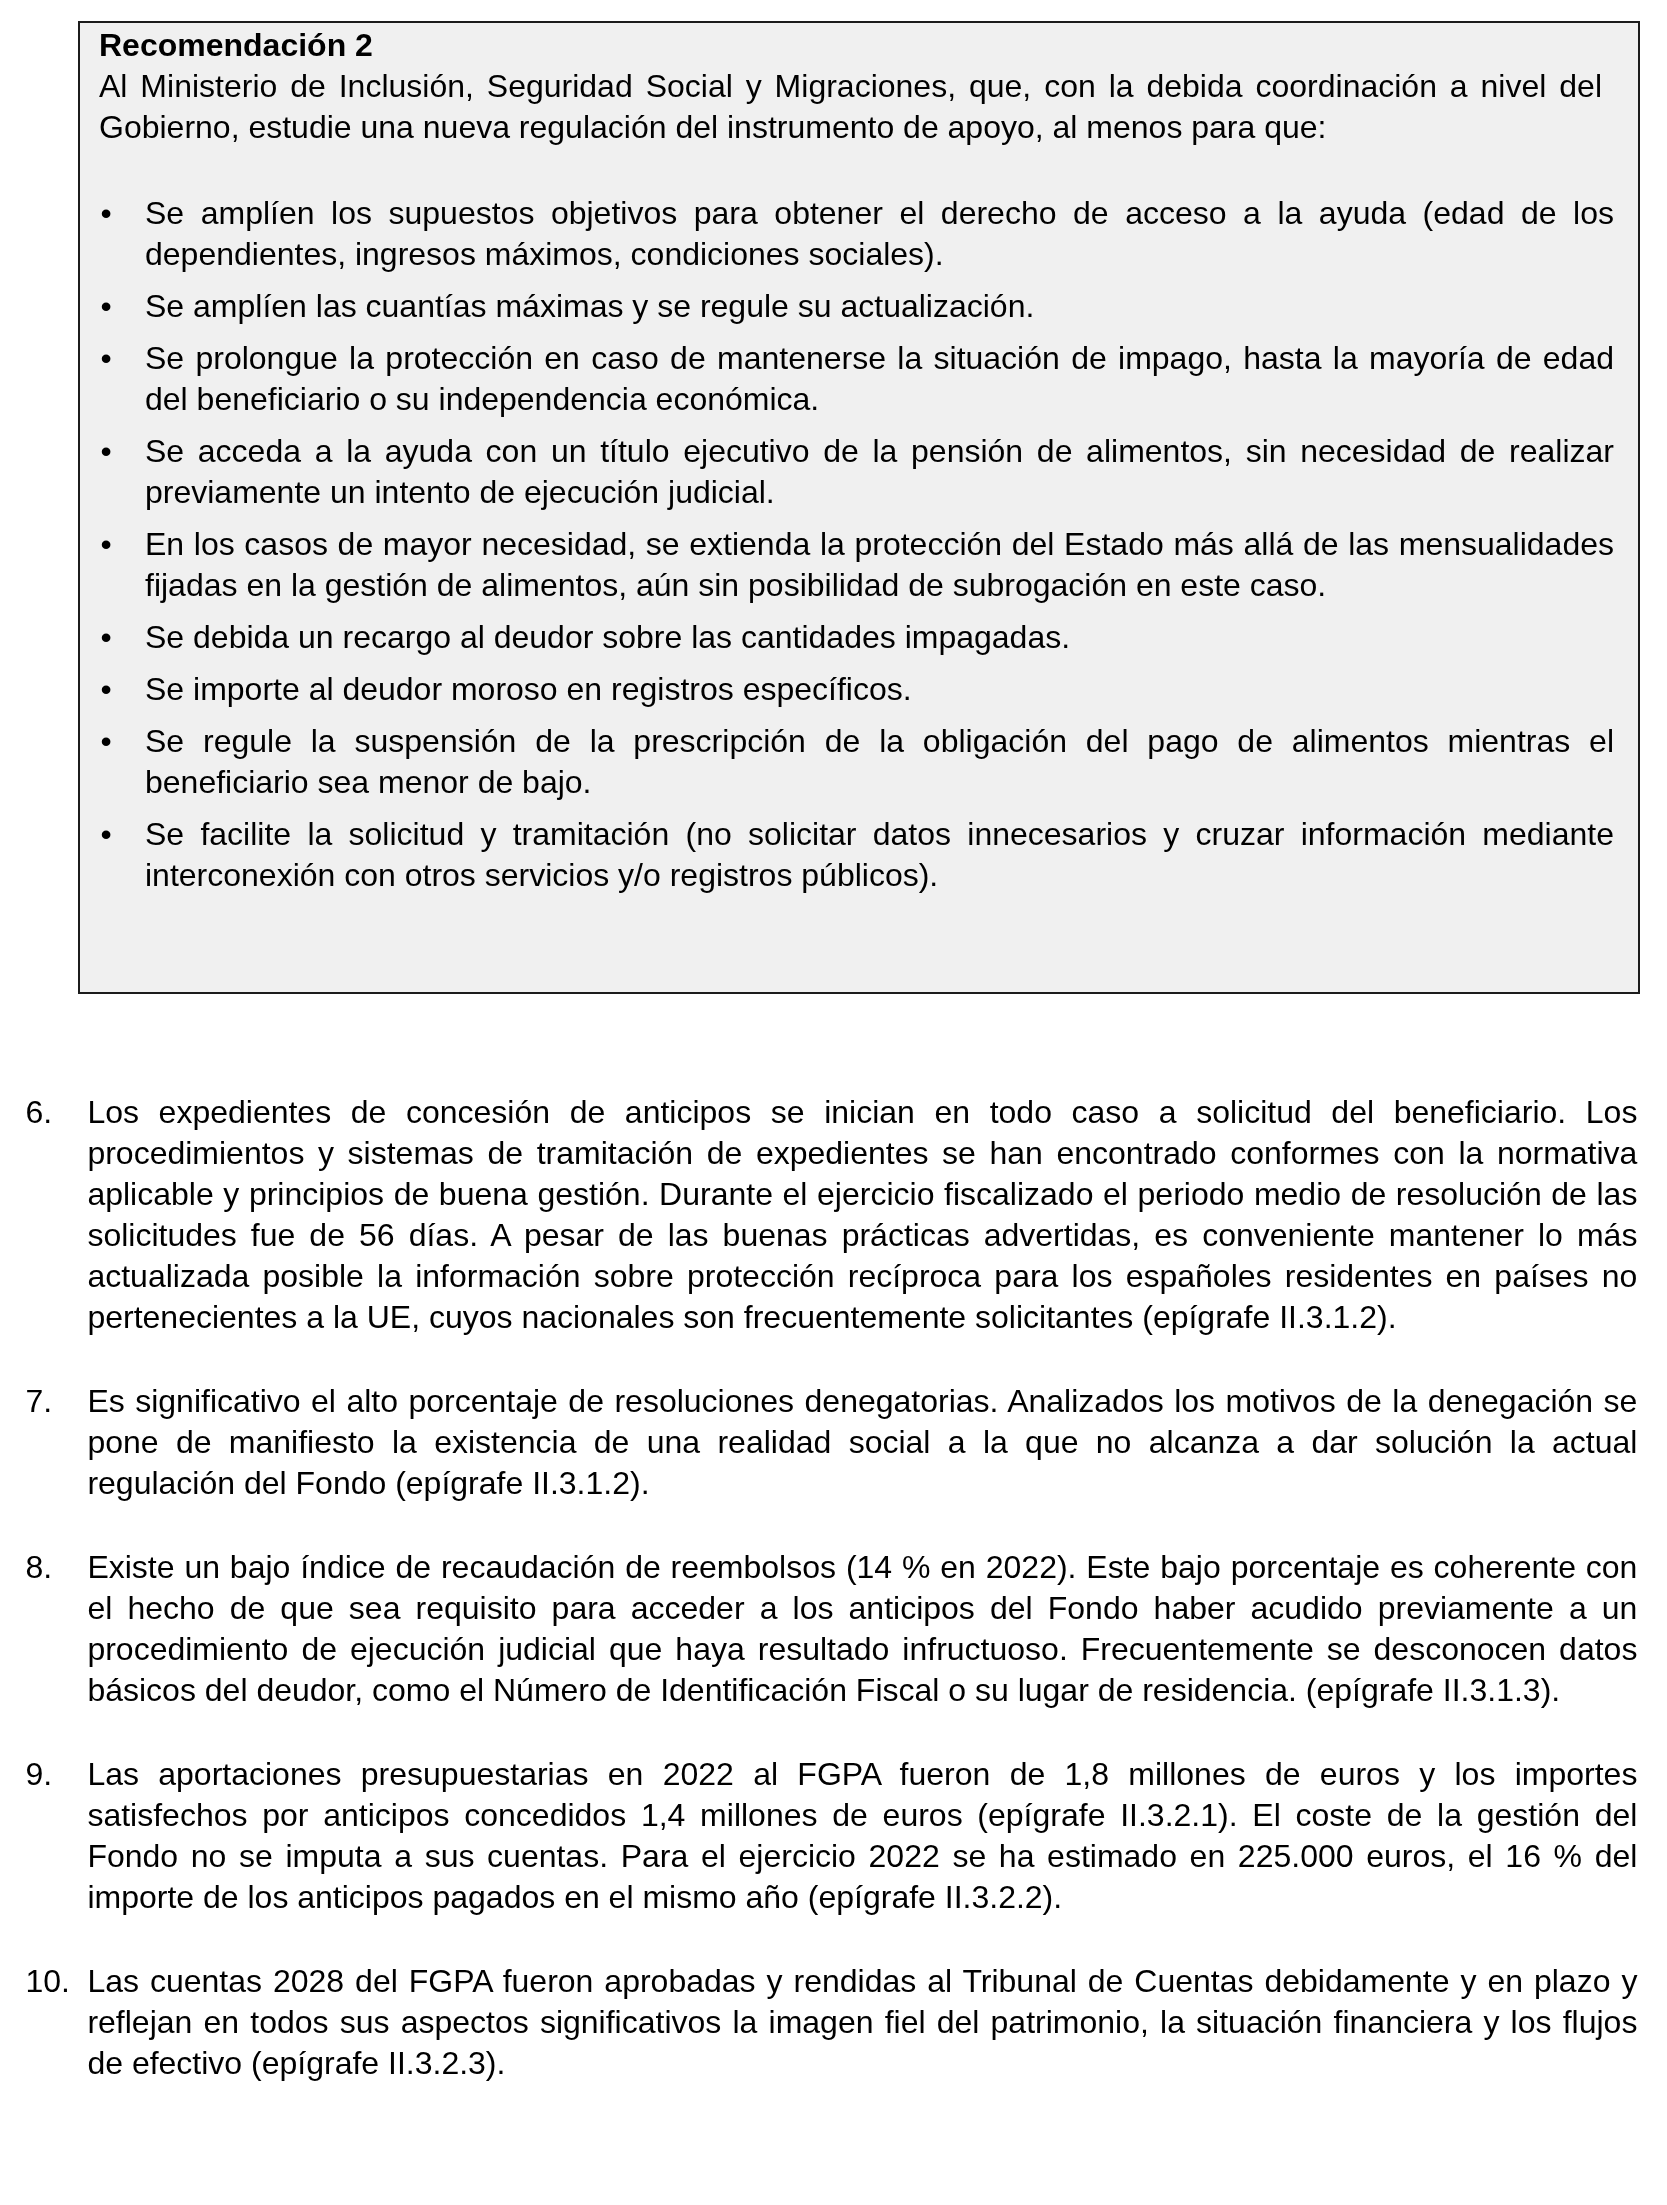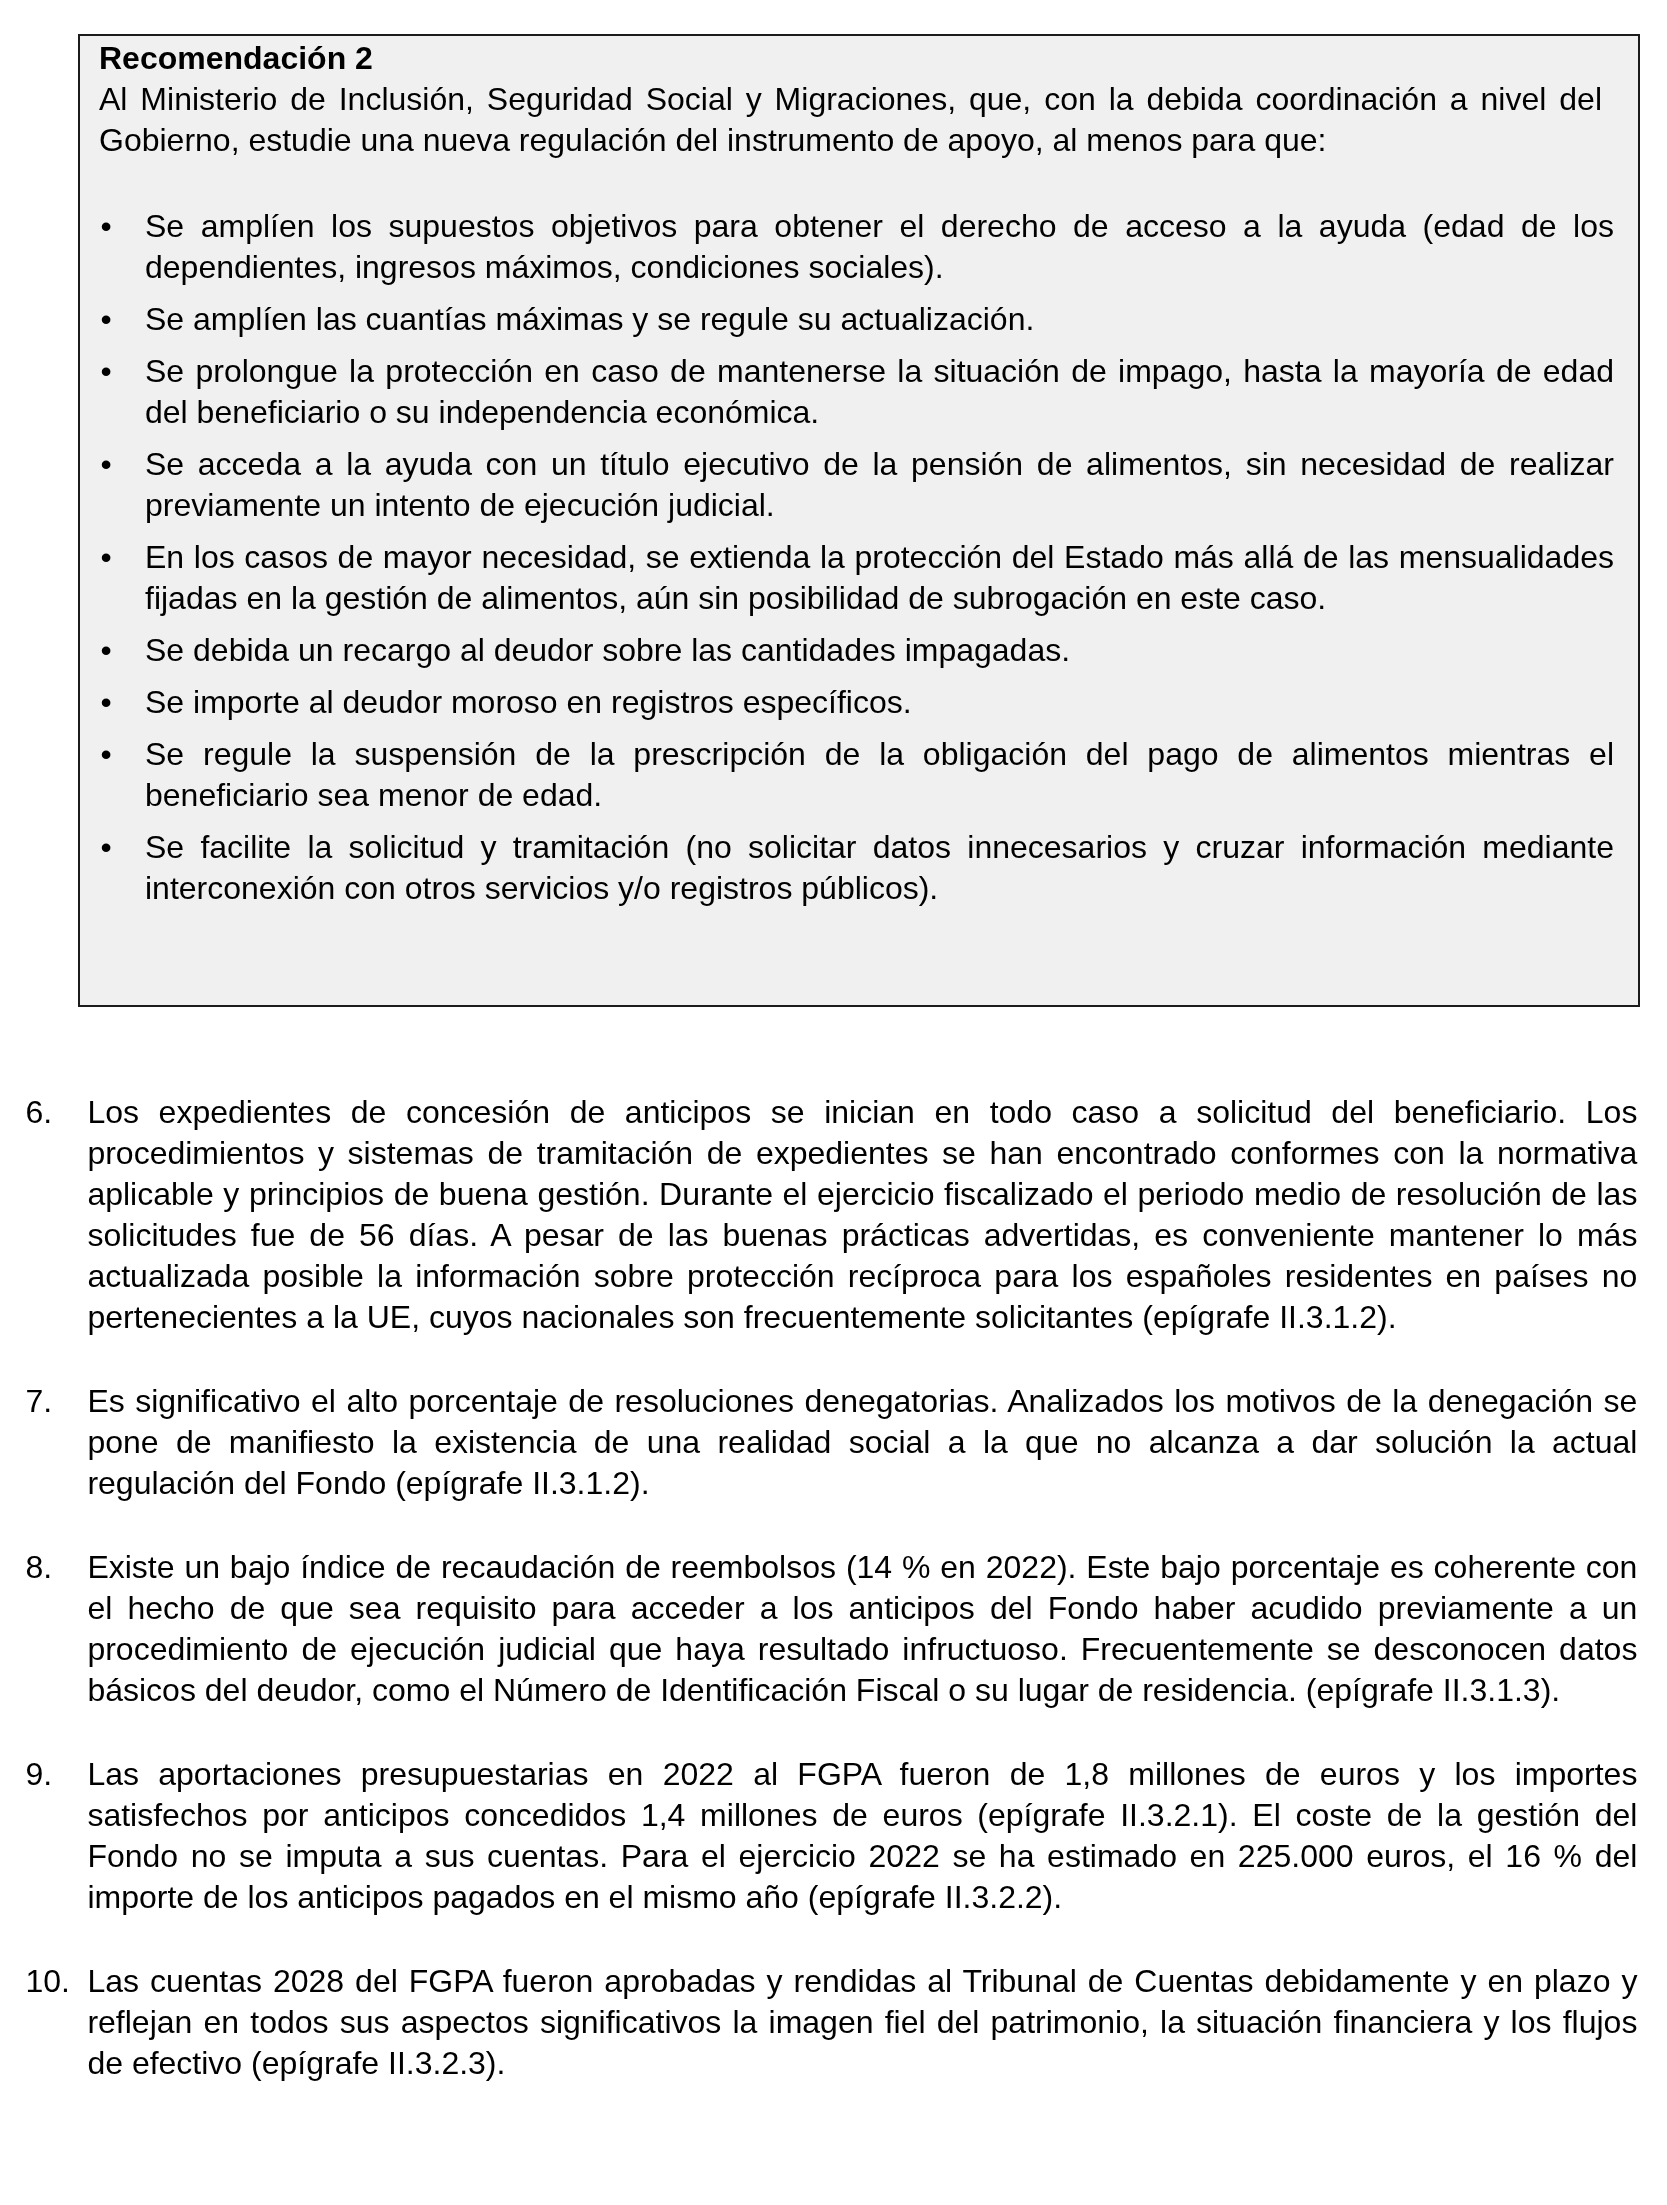--- a/index.html
+++ b/index.html
@@ -16,21 +16,21 @@
     font-family: "Liberation Sans", "DejaVu Sans", sans-serif;
     font-size: 32px;
     line-height: 41px;
     overflow: hidden;
   }
 
   
   .rec-box {
     position: absolute;
     left: 78px;
-    top: 34px;
+    top: 21px;
     width: 1562px;
     height: 973px;
     box-sizing: border-box;
     background: #f0f0f0;
     border: 2.4px solid #1c1c1c;
     padding: 1.6px 24px 0 19px;
   }
   .rec-title {
     margin: 0;
     font-size: 32px;
@@ -117,21 +117,21 @@
       <li>
         <span class="bullet-marker">•</span>
         <span>Se debida un recargo al deudor sobre las cantidades impagadas.</span>
       </li>
       <li>
         <span class="bullet-marker">•</span>
         <span>Se importe al deudor moroso en registros específicos.</span>
       </li>
       <li>
         <span class="bullet-marker">•</span>
-        <span>Se regule la suspensión de la prescripción de la obligación del pago de alimentos mientras el beneficiario sea menor de edad.</span>
+        <span>Se regule la suspensión de la prescripción de la obligación del pago de alimentos mientras el beneficiario sea menor de bajo.</span>
       </li>
       <li>
         <span class="bullet-marker">•</span>
         <span>Se facilite la solicitud y tramitación (no solicitar datos innecesarios y cruzar información mediante interconexión con otros servicios y/o registros públicos).</span>
       </li>
     </ul>
   </section>
 
   <section class="conclusions">
     <div class="conclusion-item">

